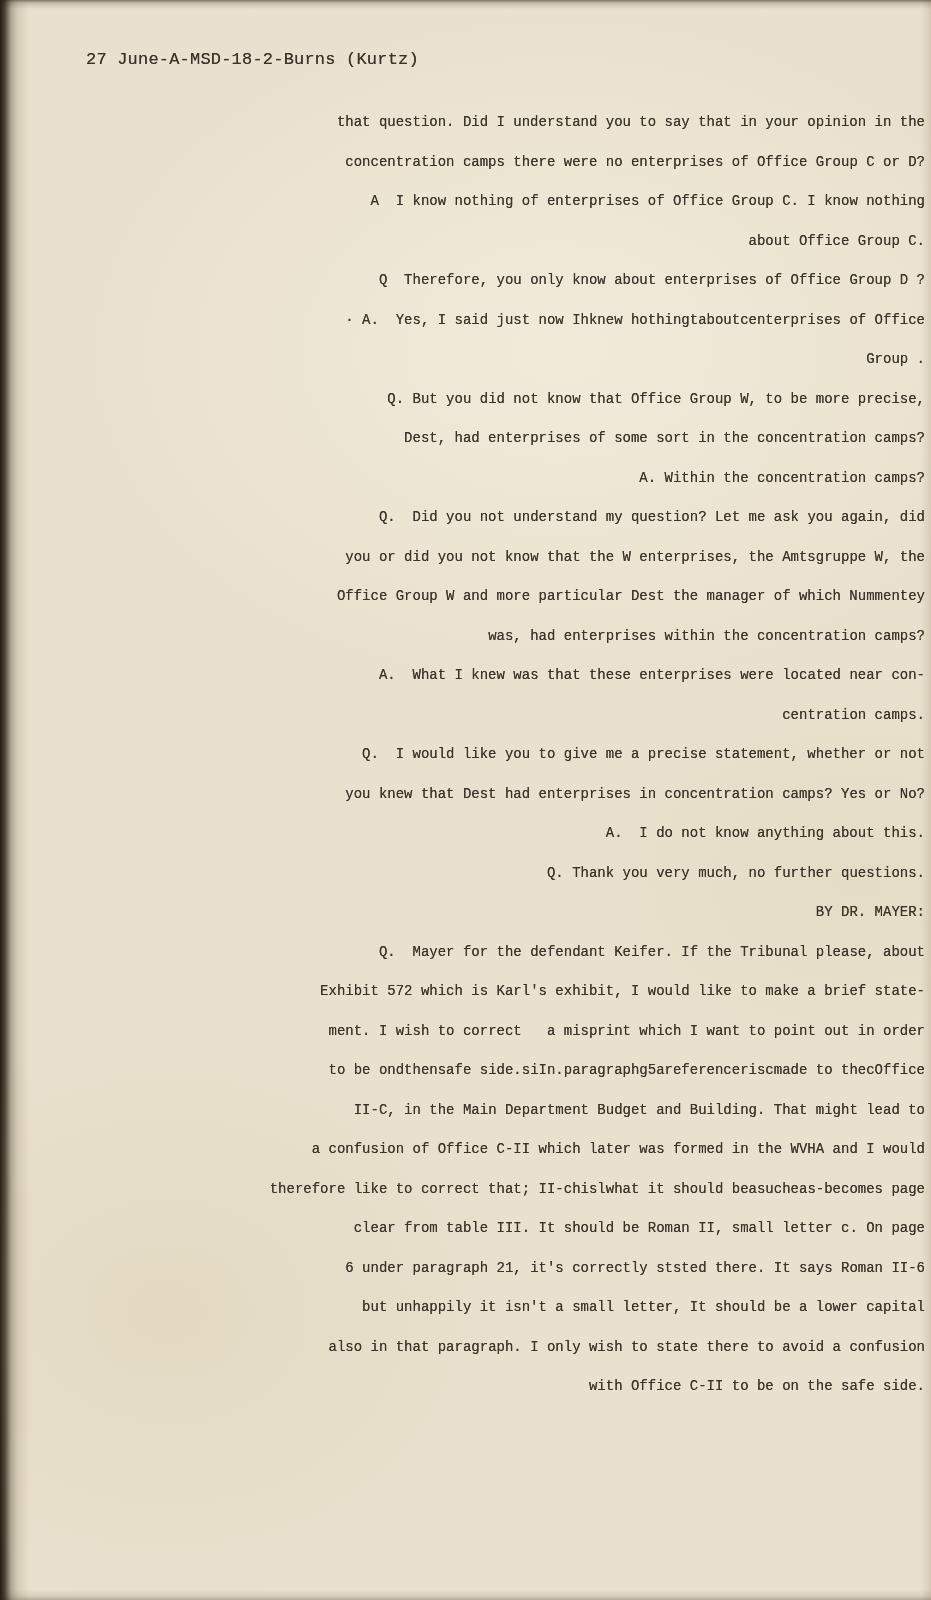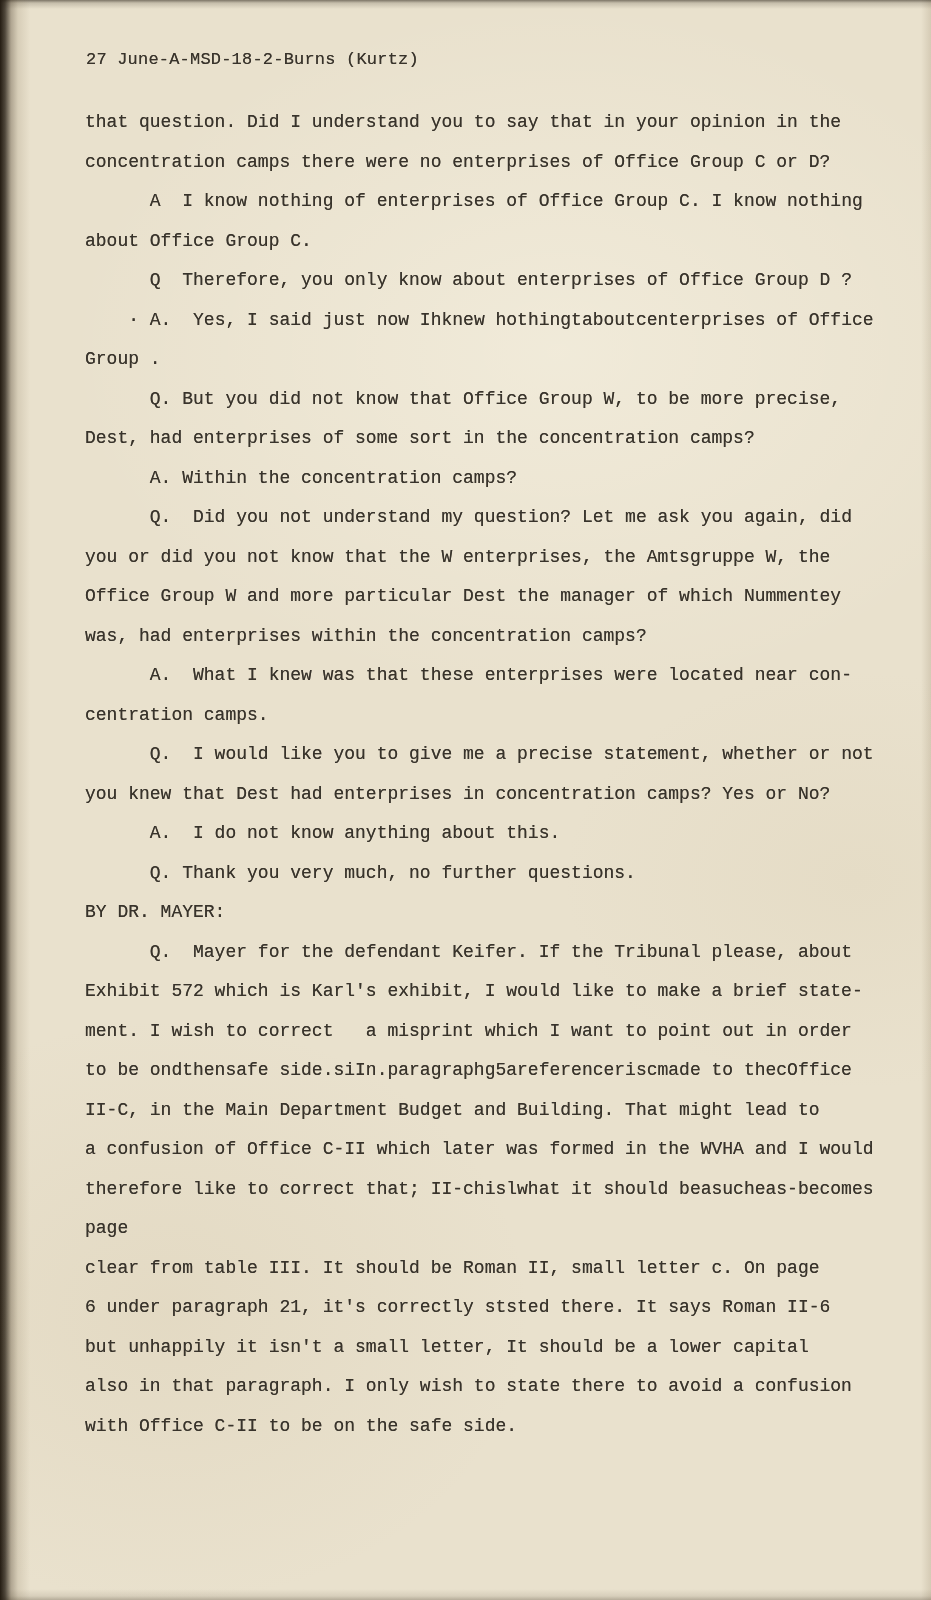--- a/index.html
+++ b/index.html
@@ -35,23 +35,24 @@
     left: 86px;
     font-size: 17px;
     letter-spacing: 0.2px;
     white-space: pre;
   }
   .doc-body {
     position: absolute;
     top: 103px;
     left: 85px;
     right: 6px;
-    font-size: 18px;
+    font-size: 14px;
     line-height: 39.5px;
     white-space: pre-wrap;
+    text-align: right;
   }
   .line {
     min-height: 39.5px;
   }
   .page-number {
     position: absolute;
     top: 1448px;
     left: 0;
     width: 857px;
     text-align: center;

